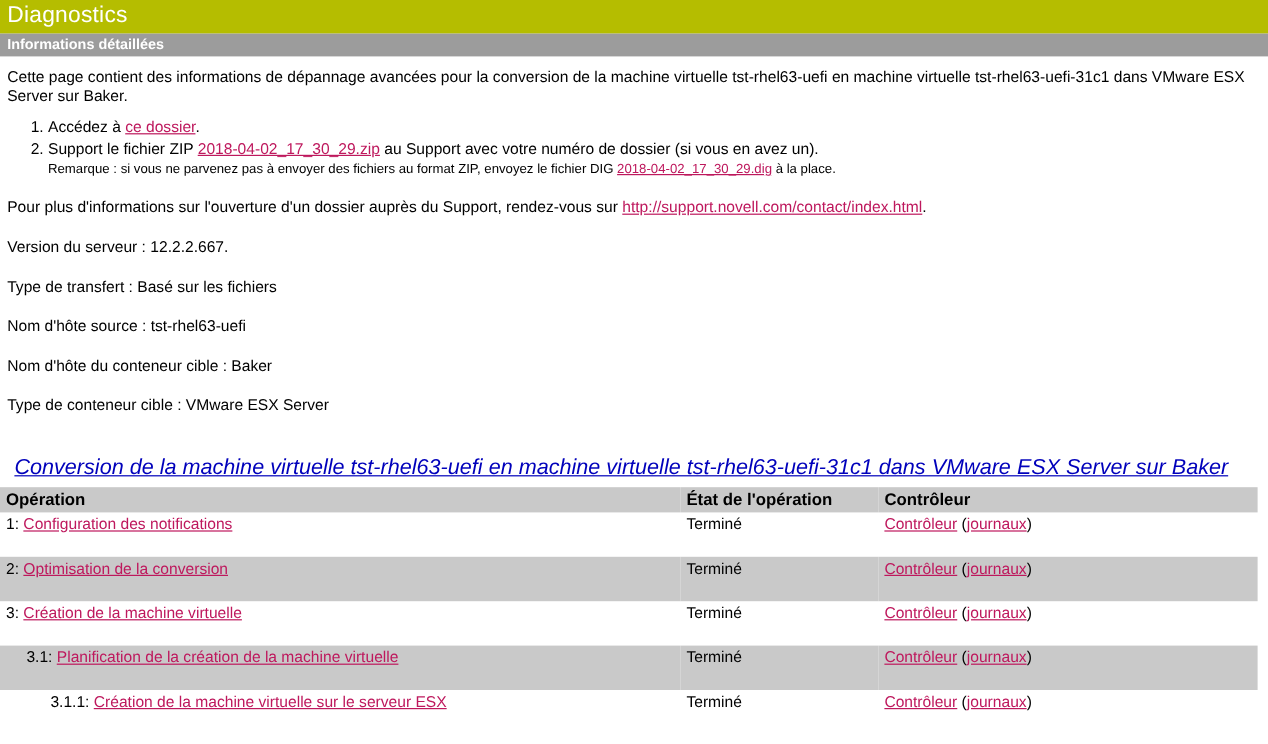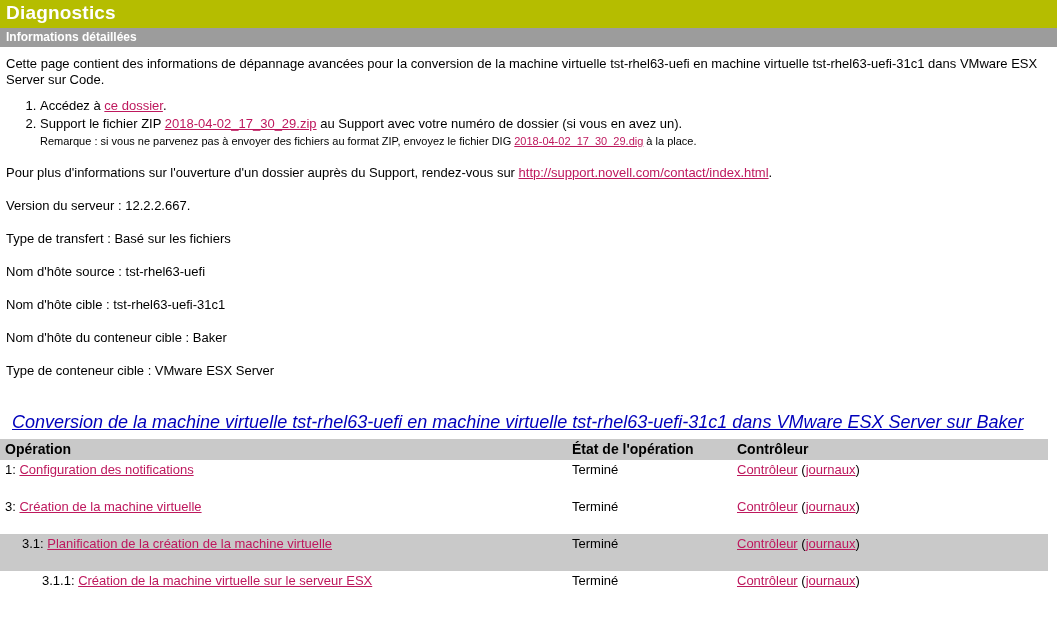--- a/index.html
+++ b/index.html
@@ -12,21 +12,21 @@
     background: #ffffff;
     font-family: "Liberation Sans", sans-serif;
     font-size: 13px;
     color: #000000;
     overflow: hidden;
   }
   .title-bar {
     background: #b5bd00;
     color: #ffffff;
     font-size: 19px;
-    font-weight: bold;
+    font-weight: normal;
     padding: 2px 6px 4px 6px;
     letter-spacing: 0.2px;
   }
   .subtitle-bar {
     background: #9c9c9c;
     color: #ffffff;
     font-size: 12px;
     font-weight: bold;
     padding: 2px 6px 3px 6px;
   }
@@ -102,37 +102,36 @@
   .ind2 { padding-left: 42px !important; }
 </style>
 </head>
 <body>
 
 <div class="title-bar">Diagnostics</div>
 <div class="subtitle-bar">Informations détaillées</div>
 
 <div class="content">
 
-  <p class="intro">Cette page contient des informations de dépannage avancées pour la conversion de la machine virtuelle tst-rhel63-uefi en machine virtuelle tst-rhel63-uefi-31c1 dans VMware ESX Server sur Code.</p>
+  <p class="intro">Cette page contient des informations de dépannage avancées pour la conversion de la machine virtuelle tst-rhel63-uefi en machine virtuelle tst-rhel63-uefi-31c1 dans VMware ESX Server sur Baker.</p>
 
 
   <ol class="steps">
     <li><span>Accédez à </span><a href="#">ce dossier</a><span>.</span></li>
     <li>
       <span>Support le fichier ZIP </span><a href="#">2018-04-02_17_30_29.zip</a><span> au Support avec votre numéro de dossier (si vous en avez un).</span>
       <div class="note"><span>Remarque : si vous ne parvenez pas à envoyer des fichiers au format ZIP, envoyez le fichier DIG </span><a href="#">2018-04-02_17_30_29.dig</a><span> à la place.</span></div>
     </li>
   </ol>
 
   <p class="para"><span>Pour plus d'informations sur l'ouverture d'un dossier auprès du Support, rendez-vous sur </span><a href="#">http://support.novell.com/contact/index.html</a><span>.</span></p>
 
   <p class="info-line">Version du serveur : 12.2.2.667.</p>
   <p class="info-line">Type de transfert : Basé sur les fichiers</p>
   <p class="info-line">Nom d'hôte source : tst-rhel63-uefi</p>
-  <p class="info-line">Nom d'hôte cible : tst-rhel63-uefi-31c1</p>
   <p class="info-line">Nom d'hôte du conteneur cible : Baker</p>
   <p class="info-line">Type de conteneur cible : VMware ESX Server</p>
 
   <div class="conv-link-wrap">
     <a class="conv-link" href="#">Conversion de la machine virtuelle tst-rhel63-uefi en machine virtuelle tst-rhel63-uefi-31c1 dans VMware ESX Server sur Baker</a>
   </div>
 </div>
 
 <table class="ops">
   <thead>
@@ -141,20 +140,25 @@
       <th class="col-state">État de l'opération</th>
       <th class="col-ctrl">Contrôleur</th>
     </tr>
   </thead>
   <tbody id="ops-body">
       <tr>
         <td><span>1: </span><a href="#">Configuration des notifications</a></td>
         <td>Terminé</td>
         <td><a href="#">Contrôleur</a><span> (</span><a href="#">journaux</a><span>)</span></td>
       </tr>
+      <tr class="alt">
+        <td><span>2: </span><a href="#">Optimisation de la conversion</a></td>
+        <td>Terminé</td>
+        <td><a href="#">Contrôleur</a><span> (</span><a href="#">journaux</a><span>)</span></td>
+      </tr>
       <tr>
         <td><span>3: </span><a href="#">Création de la machine virtuelle</a></td>
         <td>Terminé</td>
         <td><a href="#">Contrôleur</a><span> (</span><a href="#">journaux</a><span>)</span></td>
       </tr>
       <tr class="alt">
         <td class="ind1"><span>3.1: </span><a href="#">Planification de la création de la machine virtuelle</a></td>
         <td>Terminé</td>
         <td><a href="#">Contrôleur</a><span> (</span><a href="#">journaux</a><span>)</span></td>
       </tr>

